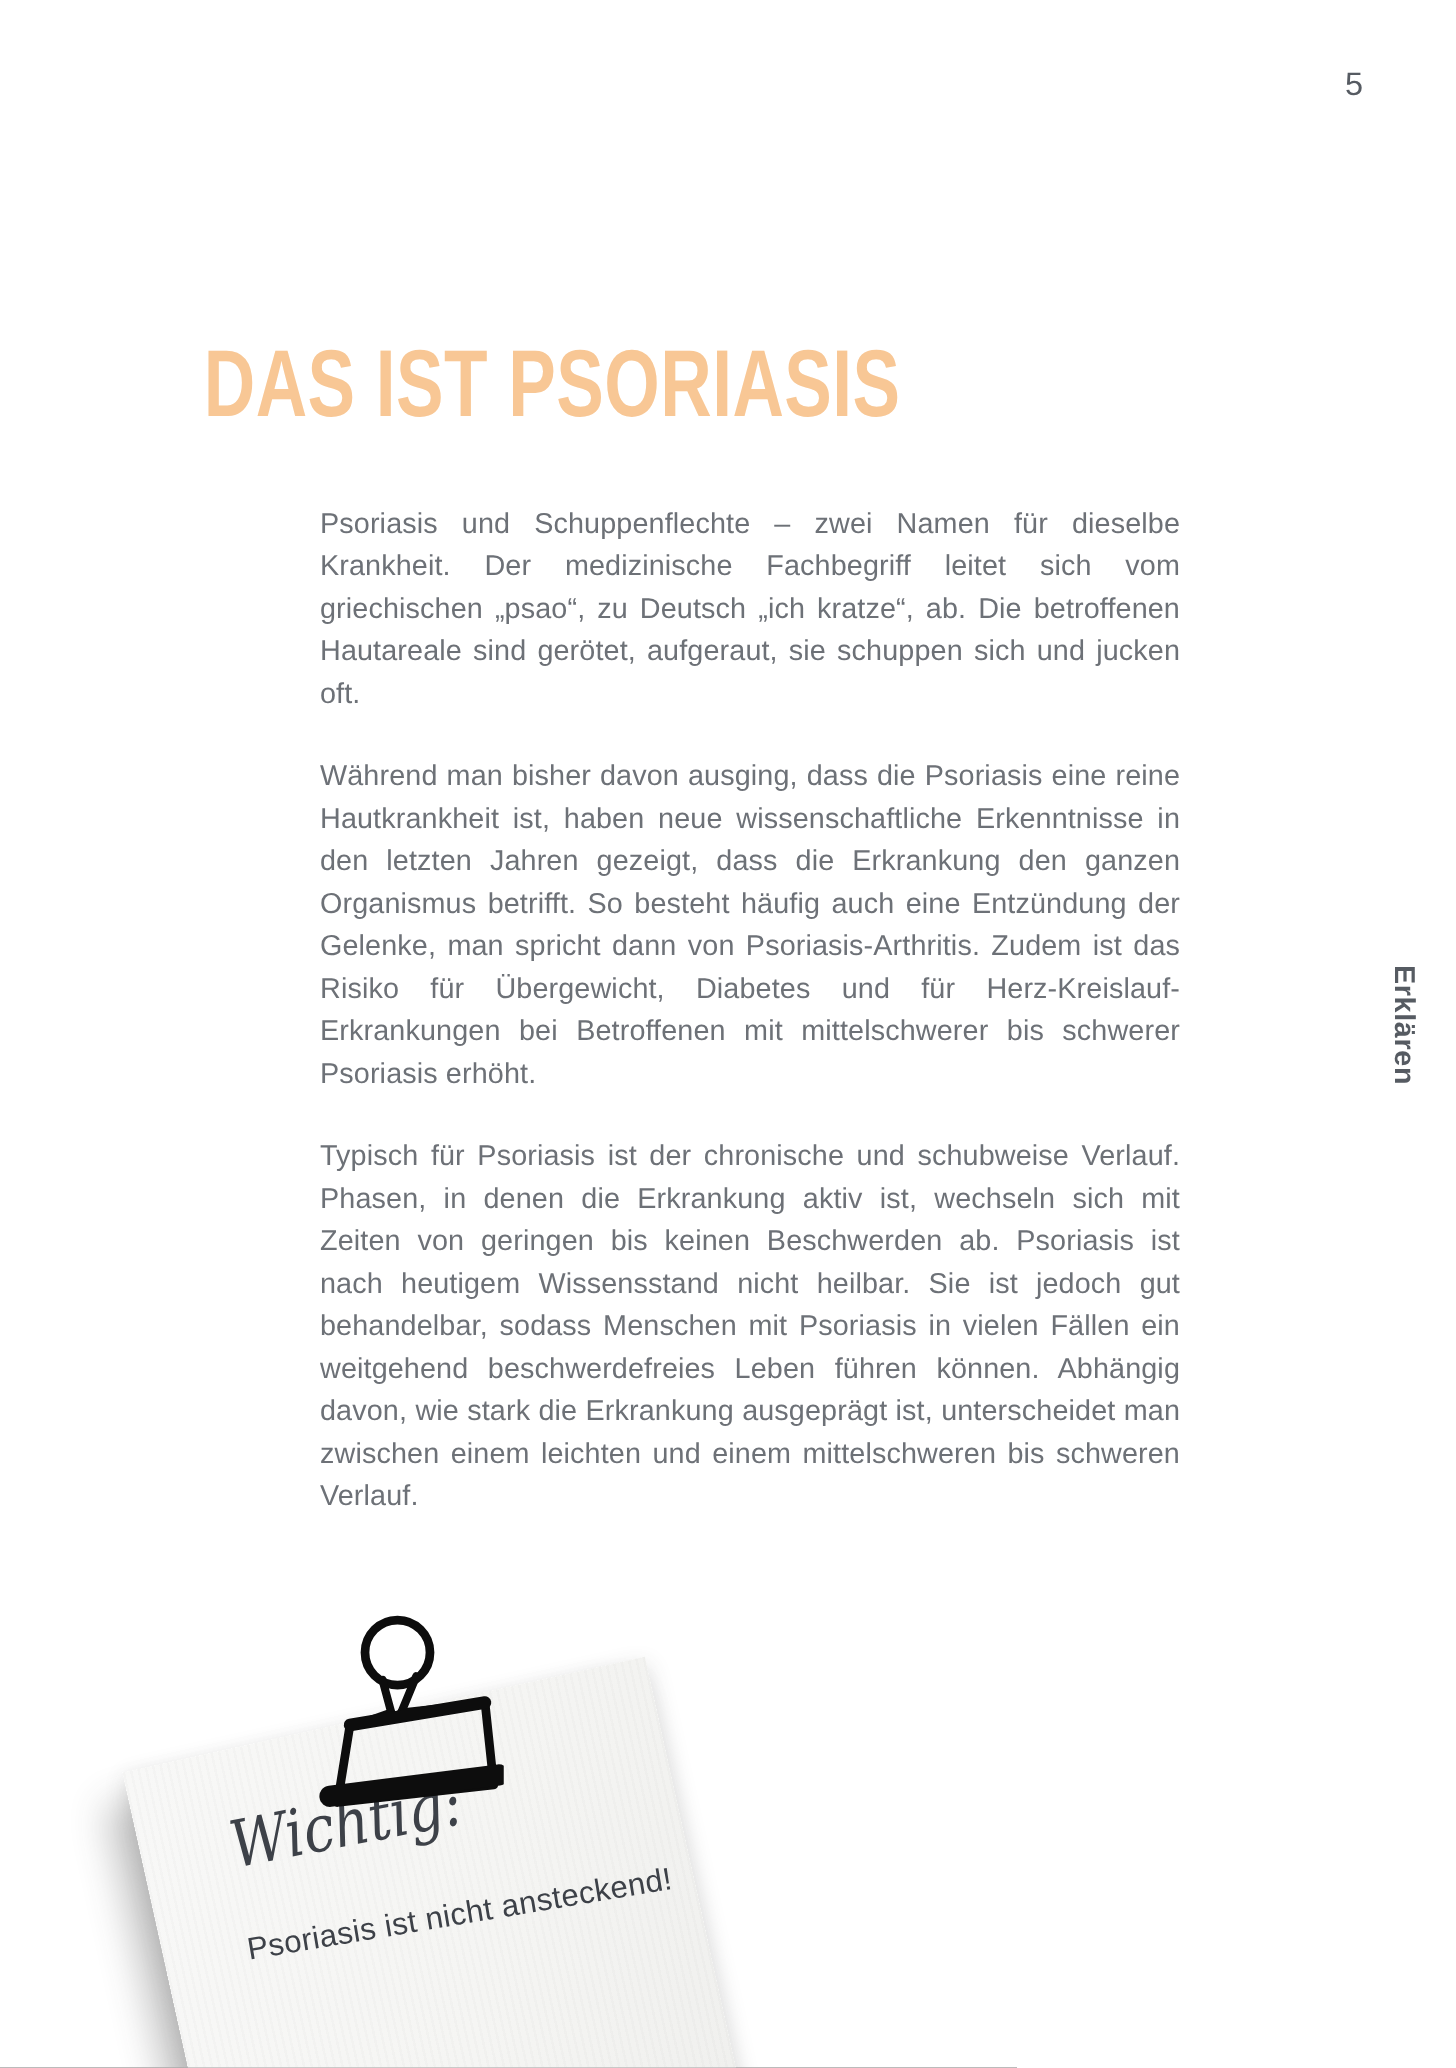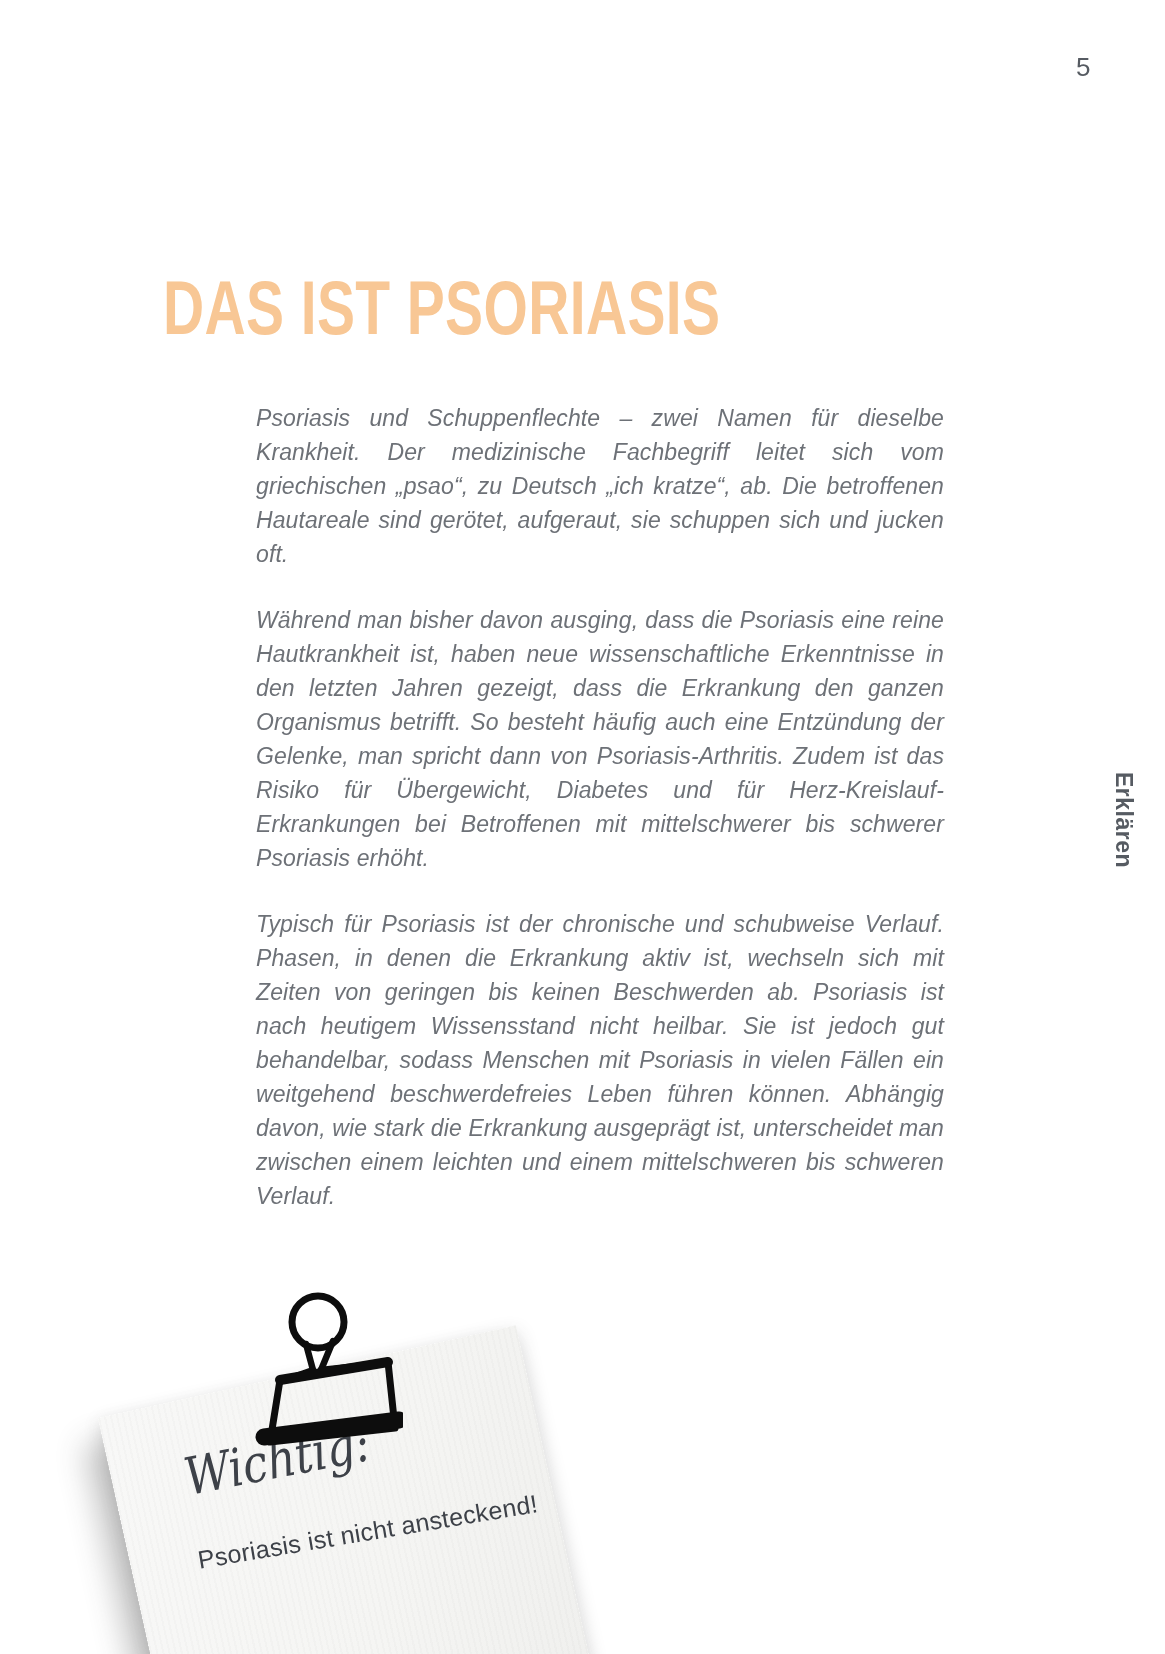--- a/index.html
+++ b/index.html
@@ -29,21 +29,20 @@
     white-space:nowrap;
   }
   .article{
     position:absolute;
     left:256px;top:401px;
     width:688px;
     font-size:23px;line-height:34px;
     letter-spacing:0.1px;
     color:var(--body_text,#6d7177);
     text-align:justify;
-    font-style:italic;
   }
   .article p{margin:0 0 32px 0;}
   .article p:last-child{margin-bottom:0;}
   .side-tab{
     position:absolute;
     right:28px;top:772px;
     writing-mode:vertical-rl;
     font-size:23px;font-weight:700;
     letter-spacing:0.5px;
     color:var(--dark_text,#565b62);

